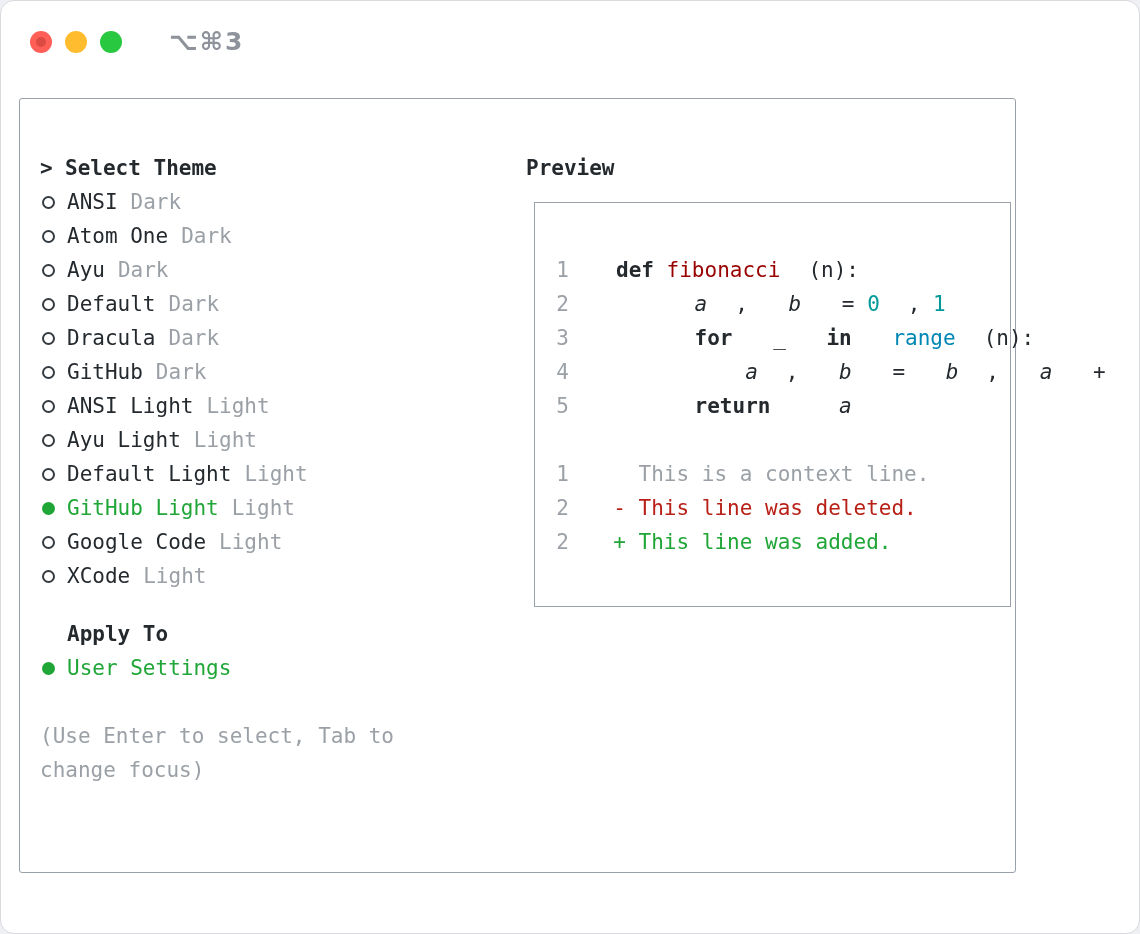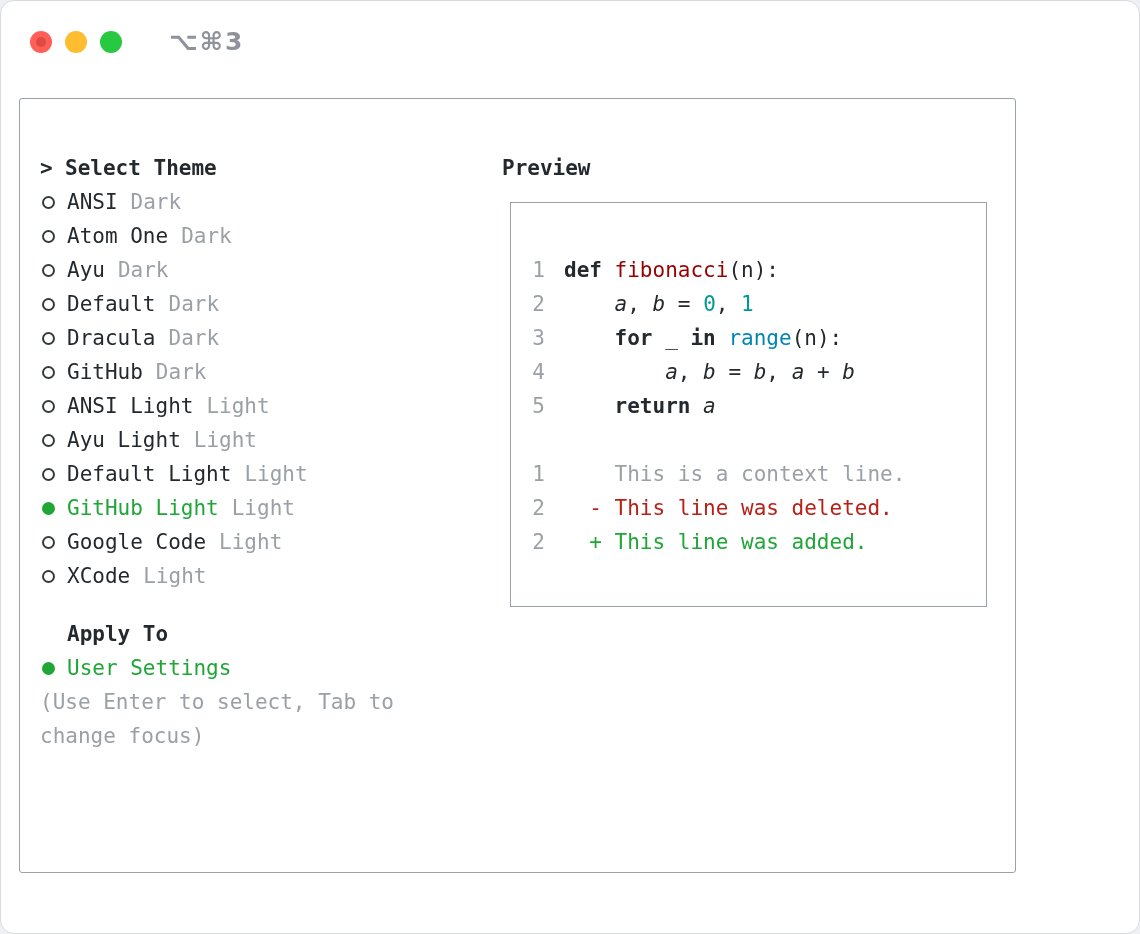--- a/index.html
+++ b/index.html
@@ -33,44 +33,44 @@
   }
   .panel {
     position: absolute; left: 18px; top: 97px;
     width: 997px; height: 775px;
     border: 1.5px solid #9aa1a8; border-radius: 3px;
     background: #ffffff;
   }
   .row { height: 34px; display: flex; align-items: center; font-size: 21px; color: var(--foreground); white-space: pre; }
   .header { font-weight: bold; }
   .left  { position: absolute; left: 20px; top: 52px; width: 462px; }
-  .right { position: absolute; left: 482px; top: 52px; }
+  .right { position: absolute; left: 506px; top: 52px; }
   .prefix { display: inline-block; width: 25px; font-weight: bold; }
   .marker {
     width: 13px; height: 13px; flex: none;
     border: 2px solid #343b41; border-radius: 50%;
     margin: 0 12px 0 2px;
   }
   .marker.filled { background: var(--accent-green); border-color: var(--accent-green); }
   .opt-variant { color: var(--muted-gray); margin-left: 13px; }
   .item { cursor: pointer; }
   .item.selected .opt-name { color: var(--accent-green); }
   .apply-header { margin-top: 24px; padding-left: 27px; }
-  .hint { }
+  .hint { margin-top: 34px; }
   .hint-line { height: 34px; display: flex; align-items: center; font-size: 21px; color: var(--muted-gray); white-space: pre; }
   .preview-box {
     margin-top: 17px; margin-left: 8px;
     width: 477px; height: 405px;
     border: 1.5px solid #9aa1a8;
     padding: 50px 0 0 20px;
     background: #ffffff;
   }
   .code-line { height: 34px; font-size: 21px; white-space: pre; display: flex; align-items: center; }
   .lnum { display: inline-block; width: 14px; text-align: right; margin-right: 19px; color: var(--muted-gray); flex: none; }
-  .c-fg      { color: var(--foreground); }
+  .c-fg      { color: var(--foreground); margin-left: 28px; }
   .c-func    { color: var(--function-red); }
   .c-num     { color: var(--number-teal); }
   .c-builtin { color: var(--builtin-blue); }
   .c-gray    { color: var(--muted-gray); }
   .c-del     { color: var(--deleted-red); }
   .c-add     { color: var(--added-green); }
   .bold   { font-weight: bold; }
   .italic { font-style: italic; }
 </style>
 </head>

